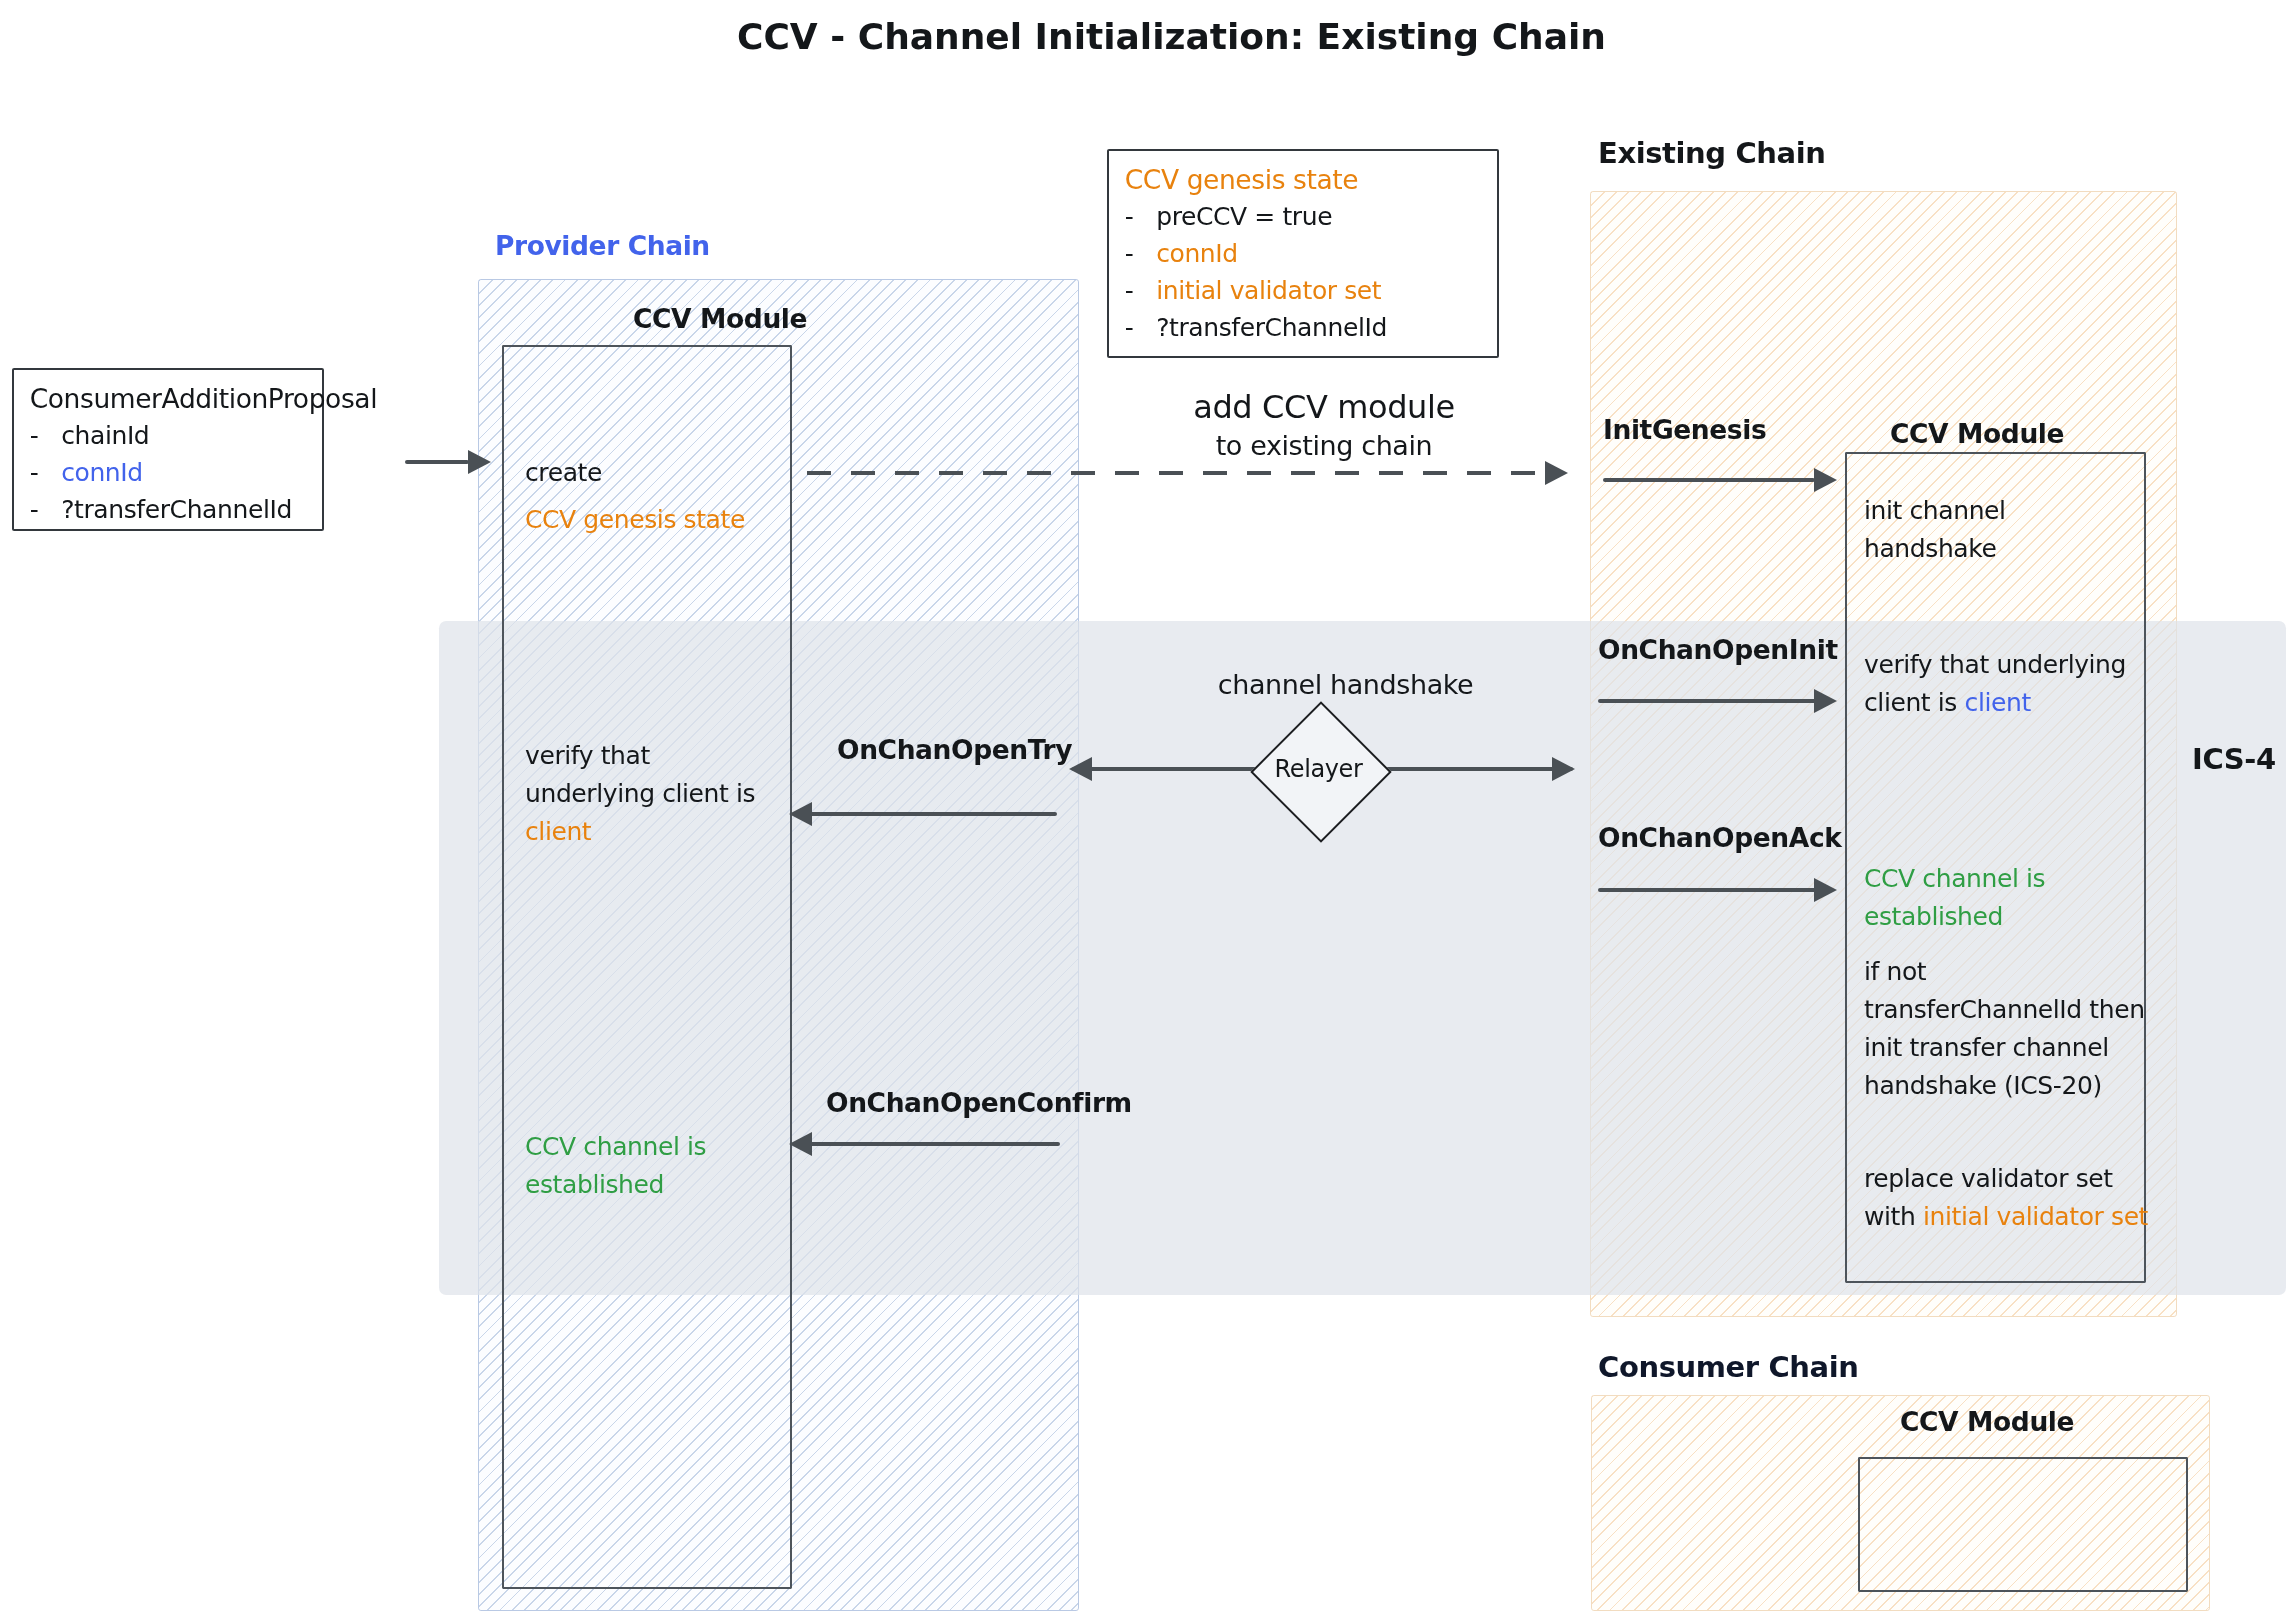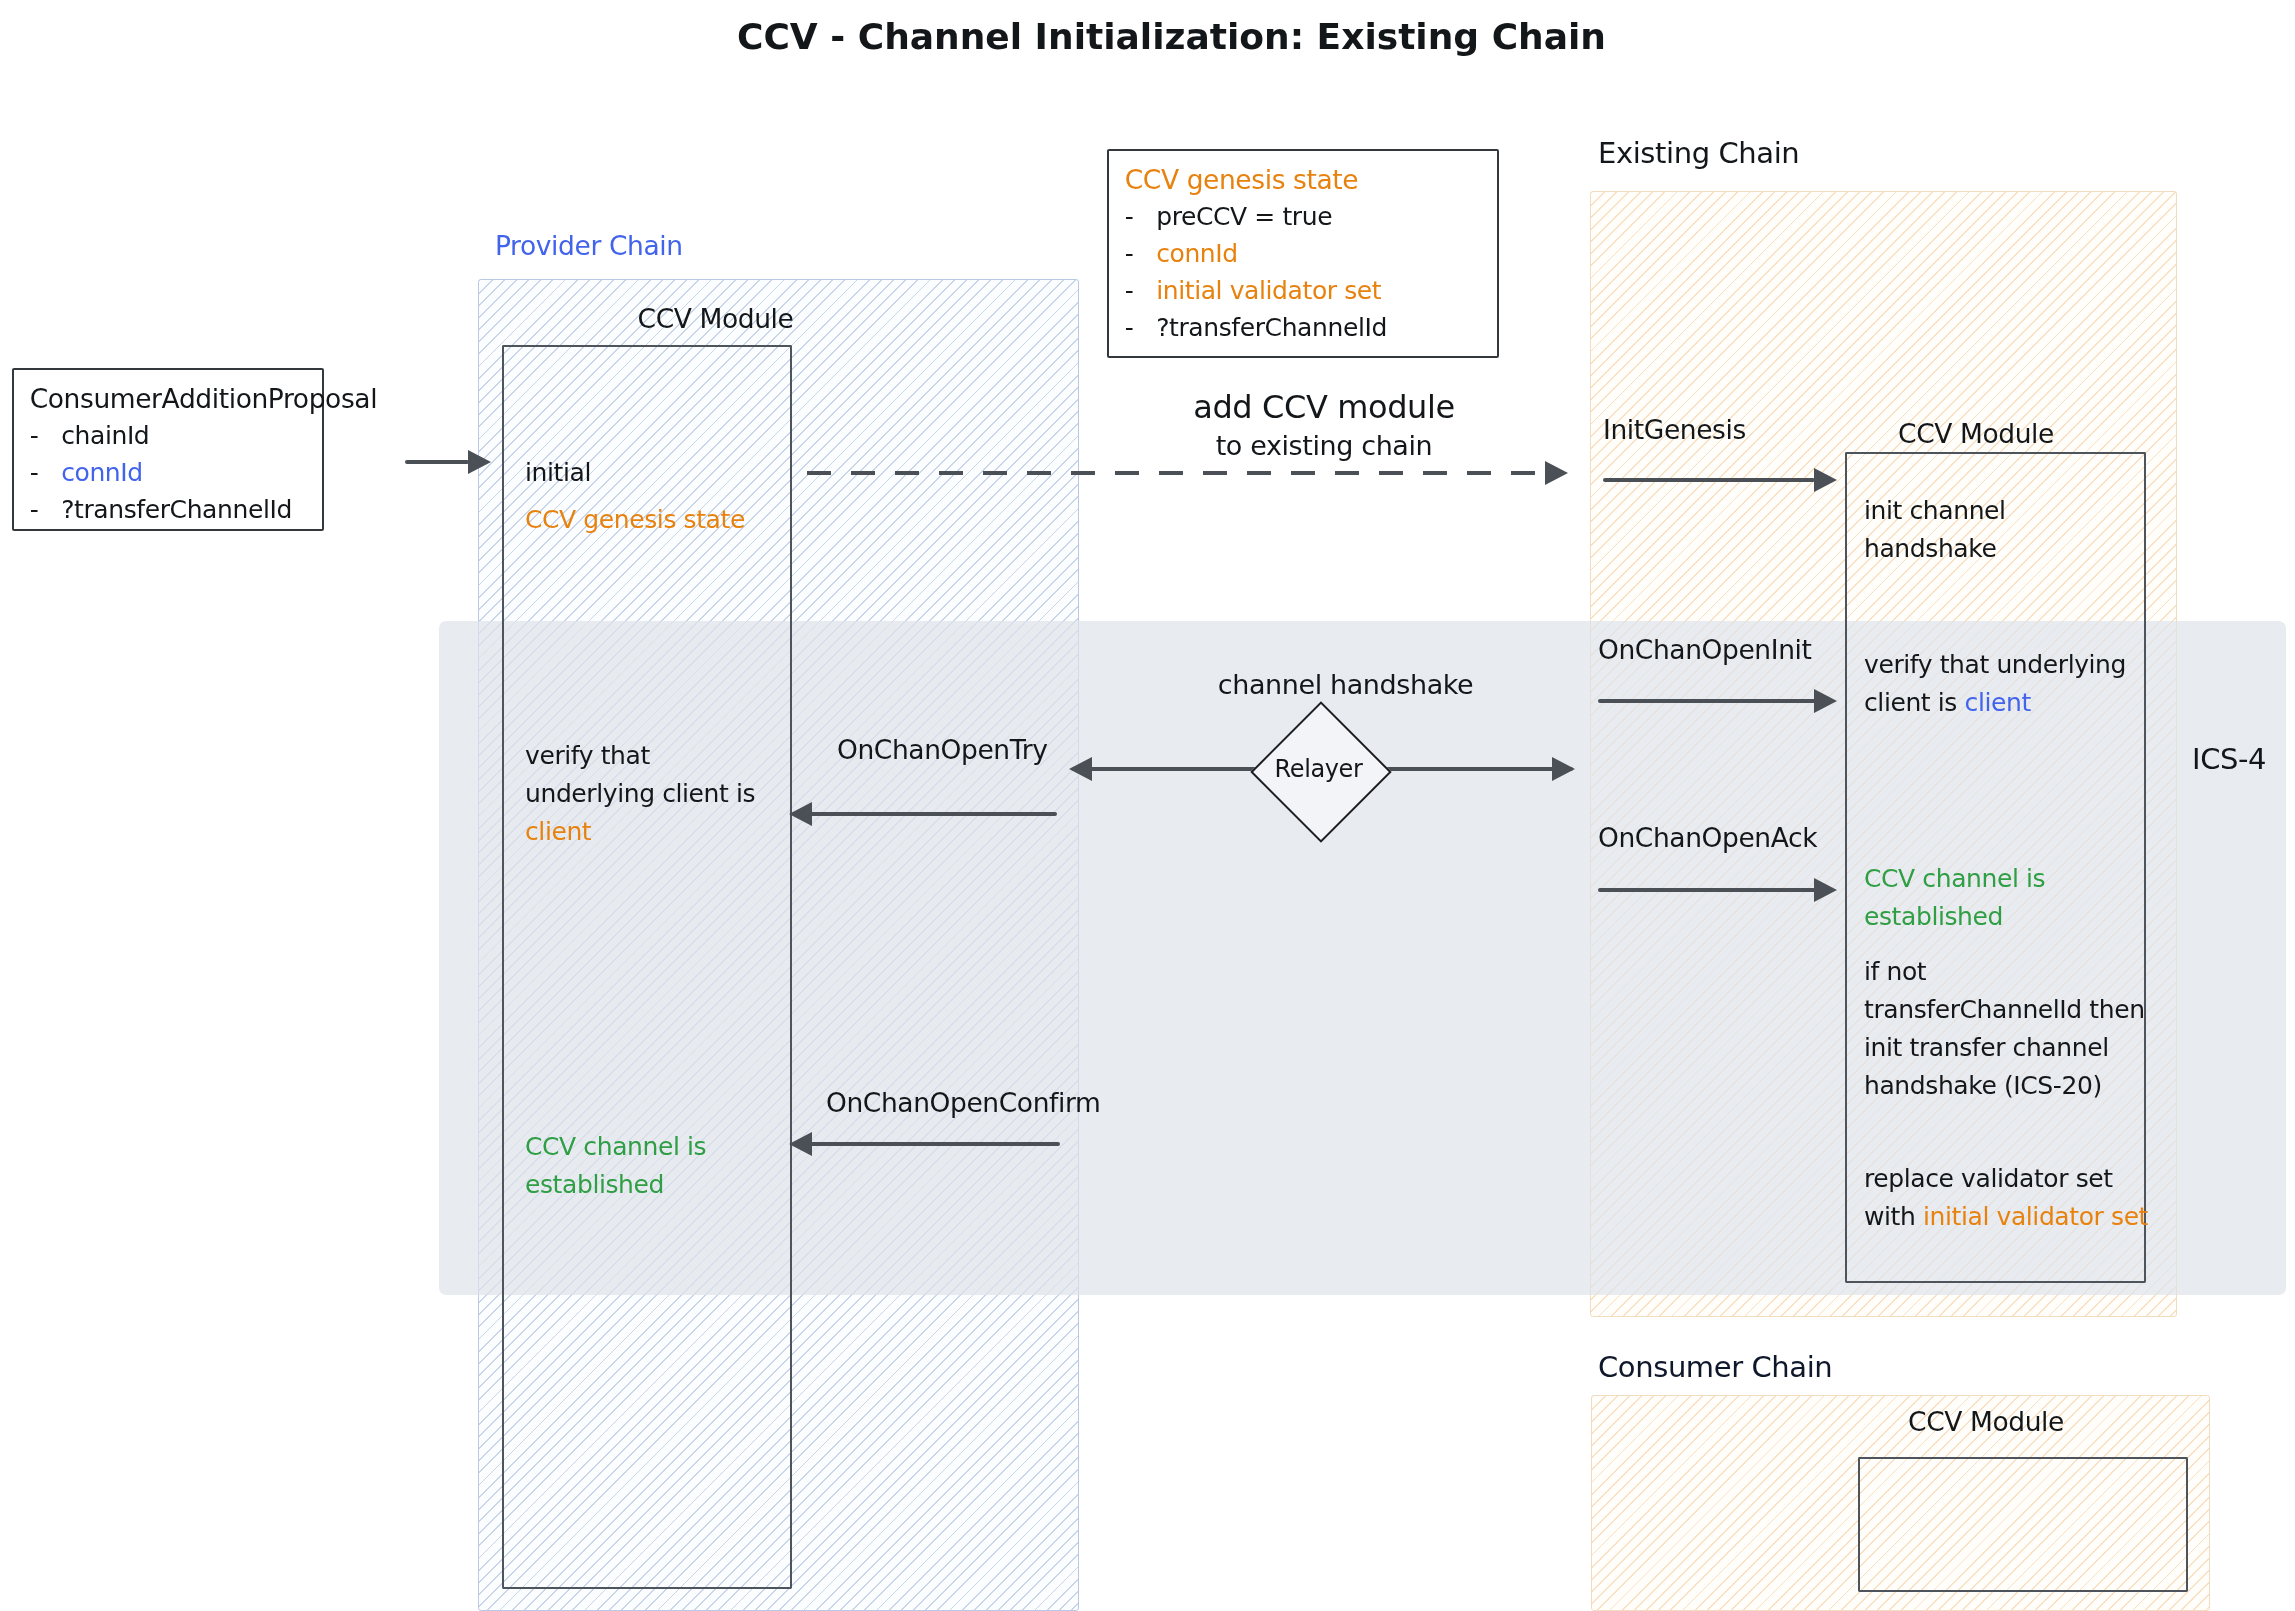--- a/index.html
+++ b/index.html
@@ -20,21 +20,21 @@
     background-image:repeating-linear-gradient(135deg, rgba(236,172,100,0.36) 0px, rgba(236,172,100,0.36) 1.3px, transparent 1.3px, transparent 8.6px);
   }
   .band{position:absolute;z-index:2;background:rgba(222,226,233,0.70);border-radius:7.2px;}
   
   .module{position:absolute;z-index:3;border:2.5px solid #4d545b;border-radius:1.4px;background:transparent;}
   .infobox{position:absolute;z-index:3;border:2.5px solid #33383d;border-radius:2.1px;background:#ffffff;padding:10px 15.7px;box-sizing:border-box;}
   .infobox .bt{font-size:26.5px;line-height:37px;}
   .infobox .li{font-size:25px;line-height:37px;white-space:nowrap;}
   .infobox .dash{display:inline-block;width:31.5px;}
   
-  .lbl{position:absolute;z-index:3;font-size:26.5px;white-space:nowrap;}
+  .lbl{position:absolute;z-index:3;font-size:26.5px;white-space:nowrap;font-weight:bold;}
   .mtext{position:absolute;z-index:3;font-size:25px;line-height:38px;}
   .ctr{text-align:center;}
   
   .hline{position:absolute;z-index:3;height:4.3px;background:#4a5055;border-radius:2.1px;}
   .dline{position:absolute;z-index:3;height:4.3px;
     background:repeating-linear-gradient(90deg,#4a5055 0 24px,transparent 24px 44px);}
   .ah{position:absolute;z-index:3;width:0;height:0;border-top:12px solid transparent;border-bottom:12px solid transparent;}
   .ah-r{border-left:23px solid #4a5055;}
   .ah-l{border-right:23px solid #4a5055;}
   
@@ -47,21 +47,21 @@
 
 <div class="title" style="top:15.7px">CCV - Channel Initialization: Existing Chain</div>
 
 <div class="band" style="left:439px;top:621px;width:1847px;height:674px"></div>
 
 <div class="lbl" style="left:495px;top:230px;color:#4263eb">Provider Chain</div>
 <div class="region region-blue" style="left:478px;top:279px;width:599px;height:1330px"></div>
 <div class="lbl ctr" style="left:633px;top:303px;width:165px">CCV Module</div>
 <div class="module" style="left:502px;top:345px;width:286px;height:1240px"></div>
 
-<div class="mtext" style="left:525px;top:454px">initial</div>
+<div class="mtext" style="left:525px;top:454px">create</div>
 <div class="mtext" style="left: 525px; top: 501px; color: rgb(232, 130, 14);">CCV genesis state</div>
 <div class="mtext" style="left:525px;top:737px;width:247px"><span>verify that underlying client is</span> <span style="color: rgb(232, 130, 14);">client</span></div>
 <div class="mtext" style="left: 525px; top: 1128px; width: 215px; color: rgb(47, 158, 68);">CCV channel is established</div>
 
 <div class="infobox" style="left:12px;top:368px;width:312px;height:163px">
   <div class="bt">ConsumerAdditionProposal</div>
   <div class="li"><span class="dash">-</span><span style="color: rgb(20, 23, 26);">chainId</span></div>
   <div class="li"><span class="dash">-</span><span style="color: rgb(66, 99, 235);">connId</span></div>
   <div class="li"><span class="dash">-</span><span style="color: rgb(20, 23, 26);">?transferChannelId</span></div>
 </div>

